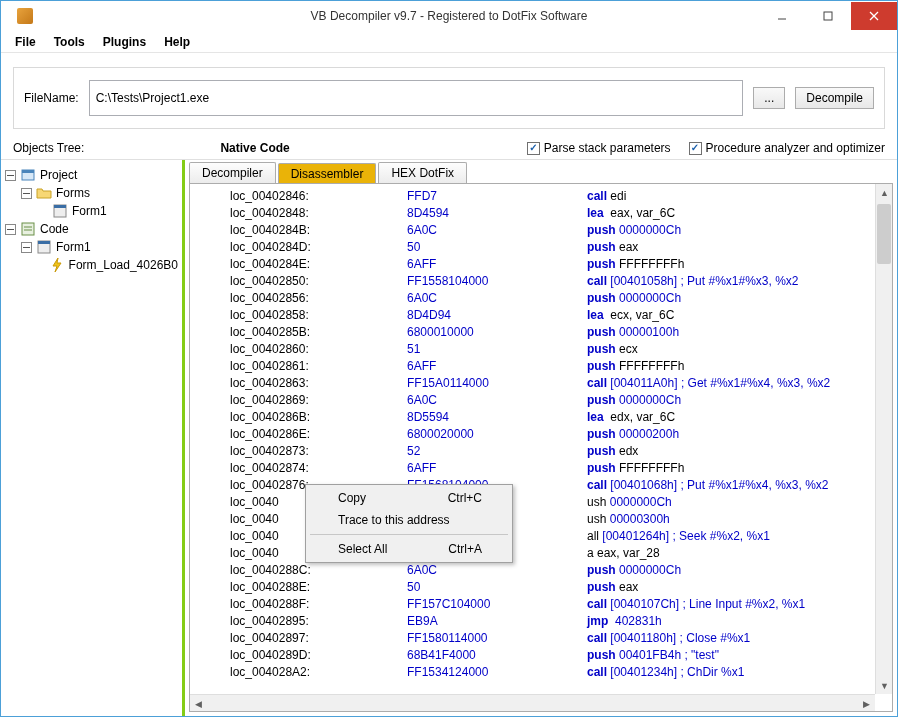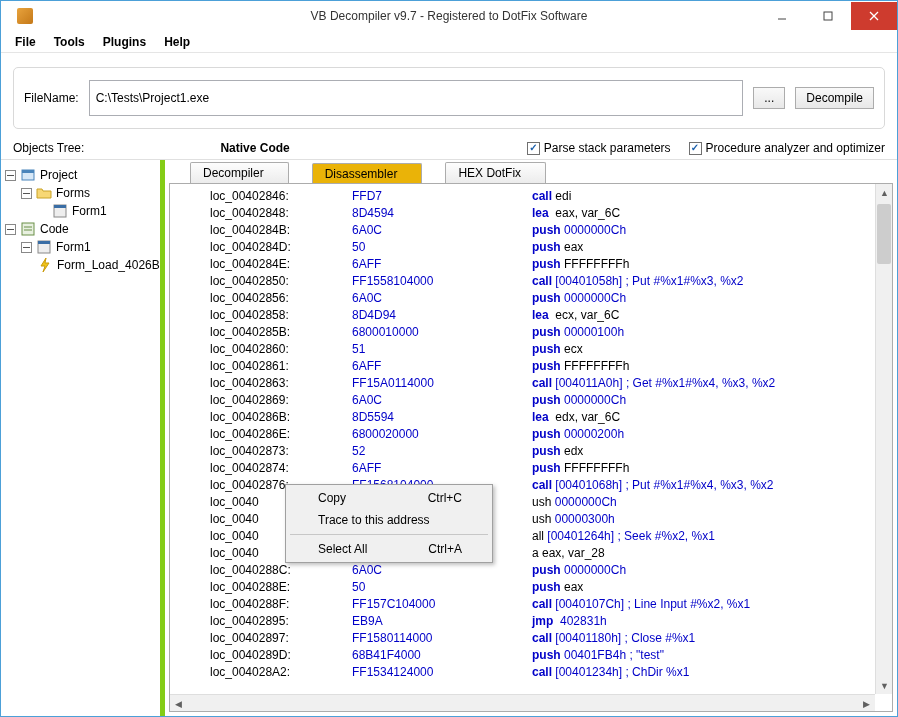--- a/index.html
+++ b/index.html
@@ -7,52 +7,52 @@
 .titlebar { height: 30px; background: #fff; display: flex; align-items: center; position: relative; padding-left: 8px; }
 .app-icon { width: 16px; height: 16px; margin-left: 8px; background: linear-gradient(135deg,#e8a33d,#c47818); border-radius:2px; }
 .title { position:absolute; left:0; right:0; text-align:center; font-size:12px; color:#333; }
 .win-controls { margin-left:auto; display:flex; }
 .win-btn { width:46px; height:28px; display:flex; align-items:center; justify-content:center; cursor:pointer; }
 .win-btn.close { background:#ce3b2e; color:#fff; }
 .win-btn svg { width:10px; height:10px; }
 .menubar { height:22px; display:flex; align-items:center; padding:0 6px; gap:2px; border-bottom:1px solid #e5e5e5;font-weight:bold; }
 .menu-item { padding:2px 8px; cursor:pointer; }
 .toolbar-area { padding:14px 12px 10px 12px; display:flex; align-items:center; gap:8px; }
-.toolbar-inner { border:1px solid #d9d9d9; flex:1; display:flex; align-items:center; padding:12px 10px; gap:10px; border-radius:5px;}
+.toolbar-inner { border:1px solid #d9d9d9; flex:1; display:flex; align-items:center; padding:12px 10px; gap:10px; border-radius:0;}
 .file-label { font-size:12px; }
 .file-input { flex:1; height:36px; border:1px solid #abadb3; padding:2px 6px; font-size:12px; }
 .btn { height:22px; border:1px solid #acacac; background:linear-gradient(#f9f9f9,#e8e8e8); padding:0 10px; cursor:pointer; font-size:12px; }
 .options-row { display:flex; align-items:center; padding:2px 12px 4px 12px; gap:8px; }
 .options-label { }
 .options-center { font-weight:bold; }
 .options-right { margin-left:auto; display:flex; gap:18px; align-items:center;}
 .checkbox { display:flex; align-items:center; gap:4px; cursor:pointer; }
 .checkbox-box { width:13px; height:13px; border:1px solid #707070; background:#fff; display:flex; align-items:center; justify-content:center; }
 .checkbox-box.checked::after { content:'✓'; font-size:10px; line-height:10px; color:#1a5fab; font-weight:bold;}
 .main-area { display:flex; height:calc(100% - 30px - 22px - 60px - 24px - 22px); border-top:1px solid #e0e0e0;}
-.tree-panel { width:164px; border-right:5px solid #84cc16; padding:6px 4px; overflow:auto; }
+.tree-panel { width:184px; border-right:3px solid #84cc16; padding:6px 4px; overflow:auto; }
 .tree-node { display:flex; align-items:center; padding:1px 0; cursor:pointer; white-space:nowrap;}
 .tree-toggle { width:11px; height:11px; border:1px solid #888; margin-right:4px; position:relative; }
 .tree-toggle::before { content:''; position:absolute; left:1px; right:1px; top:4px; height:1px; background:#555;}
 .tree-toggle::after { content:''; position:absolute; top:1px; bottom:1px; left:4px; width:1px; background:#555;}
 .tree-toggle.open::after { display:none; }
 .tree-spacer { width:15px; display:inline-block; }
 .tree-icon { width:16px; height:16px; margin-right:4px; display:inline-flex; align-items:center; justify-content:center;}
 .ind1 { padding-left:16px; }
 .ind2 { padding-left:32px; }
 .code-panel { flex:1; display:flex; flex-direction:column; position:relative; }
 .tabs { display:flex; padding-top:2px; padding-left:4px; }
-.tab { padding:3px 24px 3px 12px; border:1px solid #acacac; border-bottom:none; background:linear-gradient(#fdfdfd,#ececec); margin-right:2px; cursor:pointer; border-radius:2px 2px 0 0; font-size:12px;margin-left:21px;}
+.tab { padding:3px 12px 3px 12px; border:1px solid #acacac; border-bottom:none; background:linear-gradient(#fdfdfd,#ececec); margin-right:2px; cursor:pointer; border-radius:2px 2px 0 0; font-size:12px;}
 .tab.active { background:#eab308; position:relative; top:1px; }
 .code-box { flex:1; border:1px solid #acacac; margin:0 4px 4px 4px; overflow:auto; background:#fff; position:relative;}
 .code-content { padding:4px 40px; font-family:'Courier New',monospace; font-size:13px; line-height:17px; white-space:pre; }
 .arg { color:#000; }
 .ref { color:#0000c8; }
 .code-line { display:flex; }
-.code-line .c1 { width:142px; }
+.code-line .c1 { width:177px; }
 .code-line .c2 { width:180px; color:#0000c8;}
 .code-line .c3 { flex:1; }
 .kw { color:#0000c8; font-weight:bold; }
 .statusbar { height:22px; border-top:1px solid #d5d5d5; display:flex; align-items:center; padding:0 8px; font-size:12px;}
 .context-menu { position:absolute; background:#f0f0f0; border:1px solid #a0a0a0; box-shadow:2px 2px 4px rgba(0,0,0,0.25); padding:2px; z-index:100; width:208px;}
 .context-item { padding:4px 28px 4px 30px; cursor:pointer; display:flex; justify-content:space-between; font-size:12px;}
 .context-sep { height:1px; background:#c7c7c7; margin:3px 2px; }
 .scrollbar-v { position:absolute; right:0; top:0; bottom:17px; width:17px; background:#f0f0f0; border-left:1px solid #dedede;}
 .scrollbar-h { position:absolute; left:0; right:17px; bottom:0; height:17px; background:#f0f0f0; border-top:1px solid #dedede;}
 .scroll-thumb-v { position:absolute; left:1px; right:1px; top:20px; height:60px; background:#cdcdcd; border-radius:2px;}

